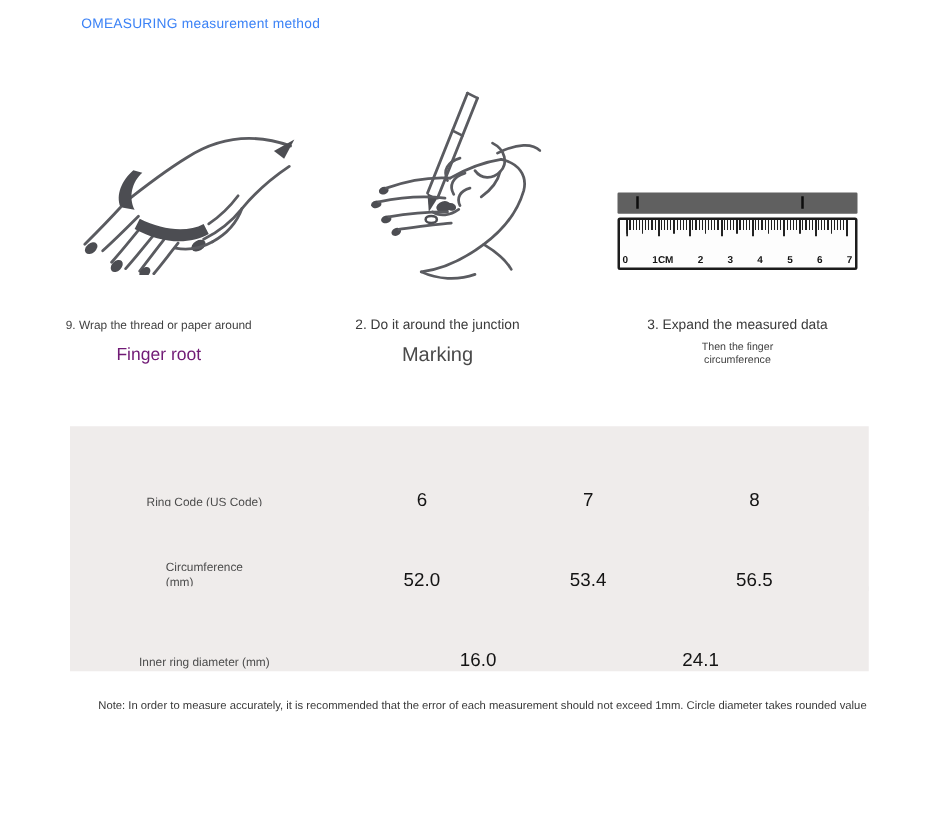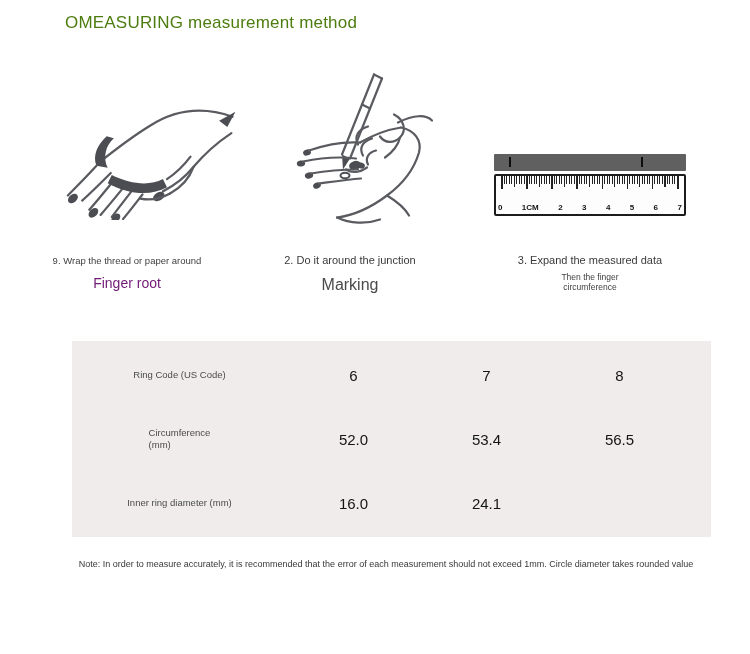--- a/index.html
+++ b/index.html
@@ -1,18 +1,18 @@
 <!DOCTYPE html>
 <html><head>
 <meta charset="utf-8">
 <style>
   html,body{margin:0;padding:0;background:#fff;}
   .page{position:relative;width:750px;height:654px;background:#ffffff;overflow:hidden;
         font-family:"Liberation Sans", sans-serif;color:#2b2b2b;}
-  .title{position:absolute;left:65px;top:13px;font-size:17px;letter-spacing:.2px;color:#4d7c0f;}
+  .title{position:absolute;left:65px;top:13px;font-size:11px;letter-spacing:.2px;color:#3b82f6;}
   .illus{position:absolute;}
   .illus svg{display:block;}
   
   .cap{position:absolute;text-align:center;}
   .cap .l1{font-size:9.5px;color:#3f3f3f;}
   .cap2 .l1,.cap3 .l1{font-size:11px;color:#3a3a3a;}
   .cap .l2{margin-top:9px;font-size:14px;color:#701a75;}
   .cap2 .l2{font-size:16px;color:#4a4a4a;margin-top:10px;}
   .cap3 .l2{font-size:8.5px;line-height:9.5px;color:#3f3f3f;margin-top:7px;white-space:pre-line;}
   
@@ -24,23 +24,23 @@
   .scale{position:absolute;left:5px;right:5px;top:0;}
   .minor{position:absolute;left:0;right:0;top:0;height:8px;
          background:repeating-linear-gradient(to right,#222 0 1px,transparent 1px 2.514px);}
   .half{position:absolute;left:0;right:0;top:0;height:11px;
         background:repeating-linear-gradient(to right,#222 0 1.2px,transparent 1.2px 12.57px);}
   .major{position:absolute;left:0;right:0;top:0;height:13px;
          background:repeating-linear-gradient(to right,#222 0 1.6px,transparent 1.6px 25.14px);}
   .nums{position:absolute;left:0;right:0;bottom:2px;display:flex;justify-content:space-between;
         padding:0 2px;font-size:8px;font-weight:bold;color:#141414;}
   
-  .trow{position:absolute;left:72px;width:639px;height:68px;background:#efeceb;
-        display:flex;align-items:center;}
-  .trow.r1{top:341px;} .trow.r2{top:405px;} .trow.r3{top:469px;}
+  .trow{position:absolute;left:56px;width:639px;height:68px;background:#efeceb;
+        display:flex;align-items:flex-end;}
+  .trow.r1{top:341px;} .trow.r2{top:405px;} .trow.r3{top:469px;gap:45px;}
   .tlabel{width:215px;display:flex;justify-content:center;}
   .tlabel span{font-size:9.5px;color:#4b4b4b;white-space:pre-line;text-align:left;line-height:12px;}
   .tval{width:133px;text-align:center;font-size:15px;color:#141414;}
   .note{position:absolute;left:0;right:0;top:559px;text-align:center;font-size:9px;color:#383838;padding-left:22px;}
 </style>
 </head>
 <body>
 
 <div class="page">
 

